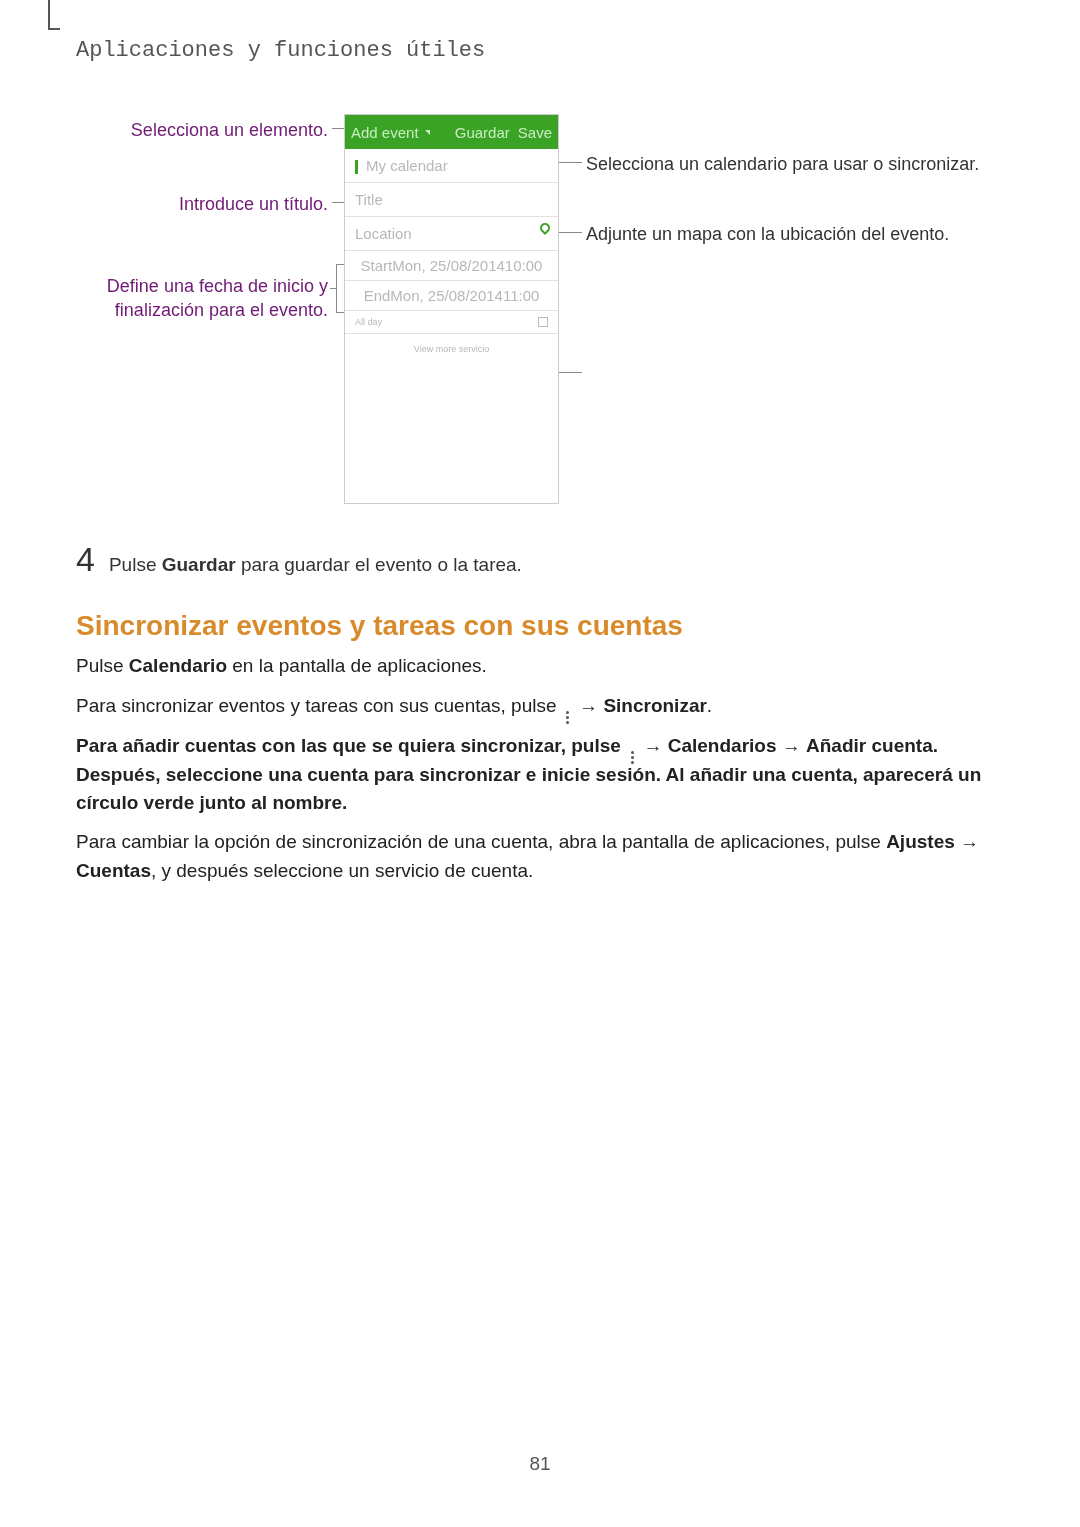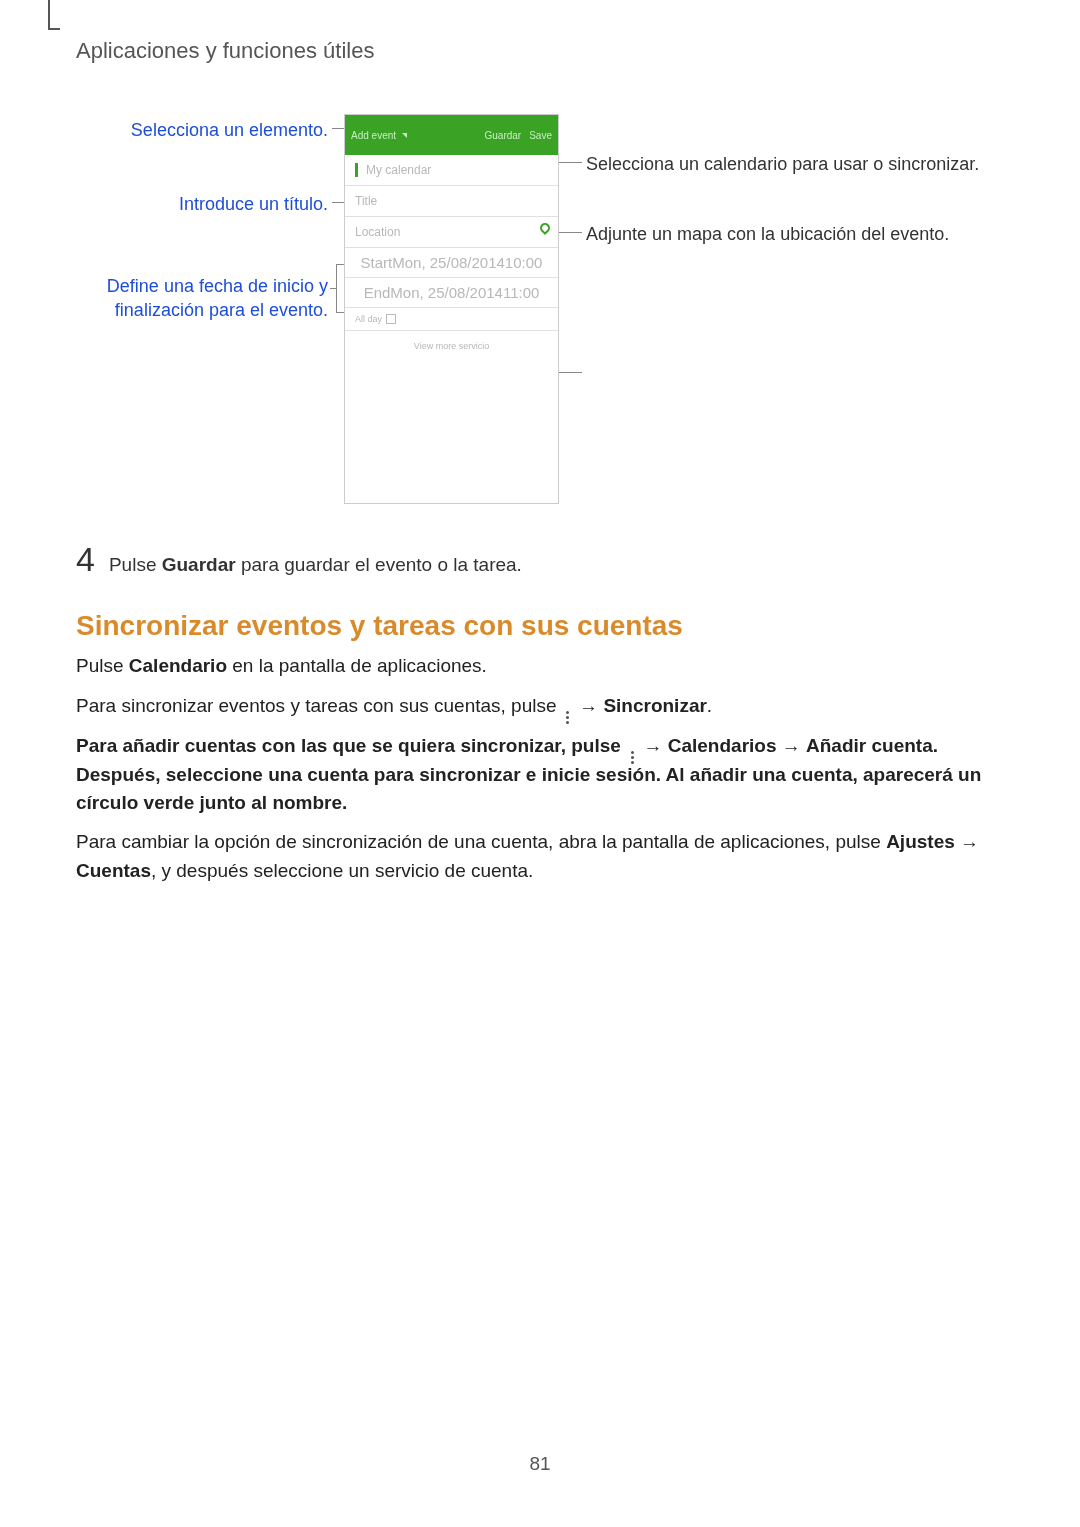--- a/index.html
+++ b/index.html
@@ -19,63 +19,64 @@
     height: 30px;
     border-left: 2px solid #555;
     border-bottom: 2px solid #555;
   }
   .header-title {
     position: absolute;
     top: 38px;
     left: 76px;
     font-size: 22px;
     color: #555;
+    font-family: Liberation Mono, monospace;
   }
   .diagram {
     position: absolute;
     top: 114px;
     left: 76px;
     width: 928px;
     height: 400px;
   }
   .phone-shot {
     position: absolute;
     left: 268px;
     top: 0;
     width: 215px;
     height: 390px;
     border: 1px solid #ccc;
     background: #fff;
     overflow: hidden;
   }
   .phone-topbar {
     background: #3aa225;
-    height: 40px;
+    height: 34px;
     display: flex;
     align-items: center;
     color: #c7eec0;
-    font-size: 10px;
+    font-size: 15px;
     padding: 0 6px;
     justify-content: space-between;
   }
   .phone-topbar .left {
     display: flex;
     align-items: center;
     gap: 6px;
   }
   .phone-topbar .tri {
     width: 0; height: 0;
     border-left: 5px solid transparent;
     border-top: 5px solid #c7eec0;
   }
   .phone-topbar .right { display: flex; gap: 8px; }
   .phone-section {
     border-bottom: 1px solid #e0e0e0;
     padding: 8px 10px;
-    font-size: 12px;
+    font-size: 15px;
     color: #b8b8b8;
     display: flex;
     align-items: flex-end;
     position: relative;
   }
   .mycal-bar {
     width: 3px; height: 14px; background: #3aa225; margin-right: 8px;
   }
   .loc-pin {
     position: absolute;
@@ -94,37 +95,37 @@
     color: #b8b8b8;
     border-bottom: 1px solid #e0e0e0;
   }
   .allday-row {
     padding: 6px 10px;
     font-size: 9px;
     color: #b8b8b8;
     text-align: right;
     border-bottom: 1px solid #e0e0e0;
     display: flex;
-    justify-content: flex-start;
+    justify-content: space-between;
     align-items: center;
     gap: 4px;
   }
   .allday-box { width: 10px; height: 10px; border: 1px solid #bbb; }
   .viewmore-row {
     text-align: center;
     font-size: 9px;
     color: #b8b8b8;
     padding: 10px 0;
   }
   
   .callout-left {
     position: absolute;
     text-align: right;
     font-size: 18px;
-    color: #1d4ed8;
+    color: #701a75;
     line-height: 1.35;
   }
   .callout-right {
     position: absolute;
     font-size: 18px;
     color: #333;
     line-height: 1.35;
   }
   .line {
     position: absolute;

